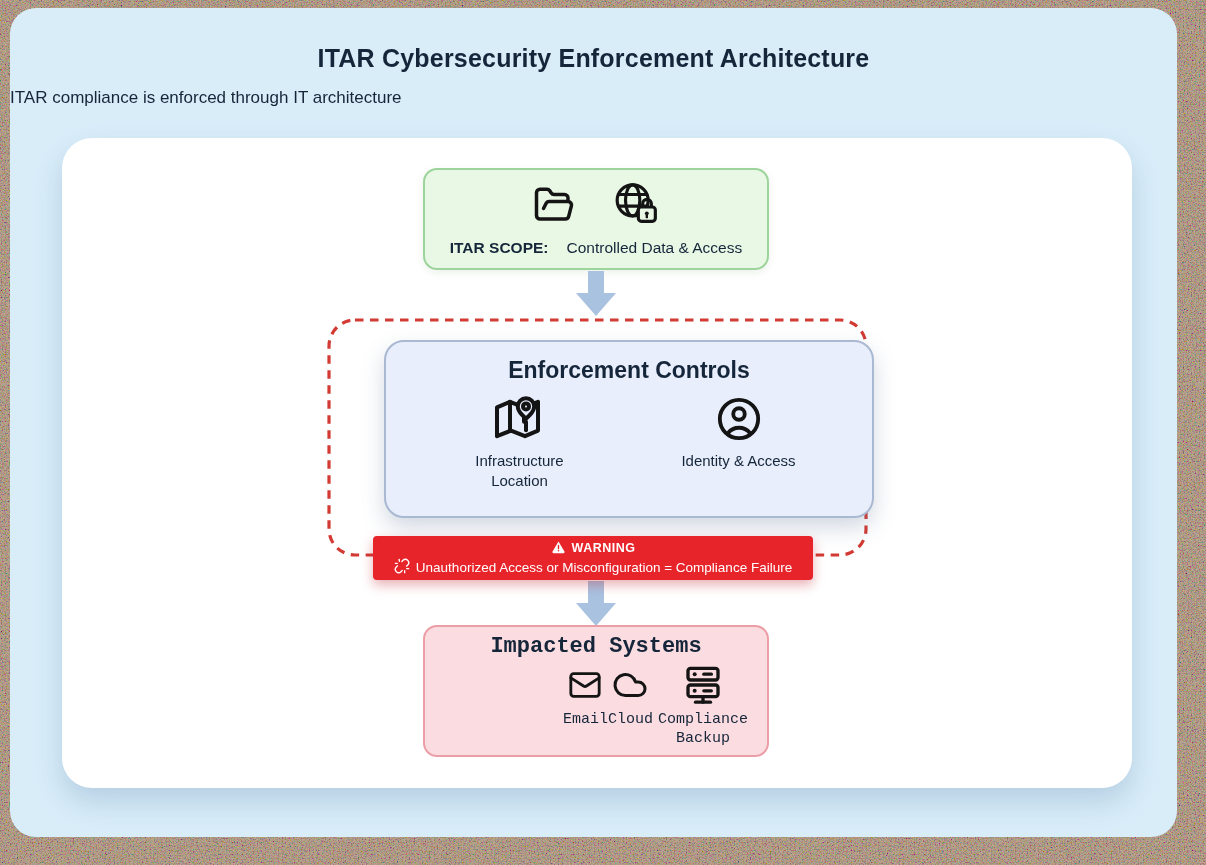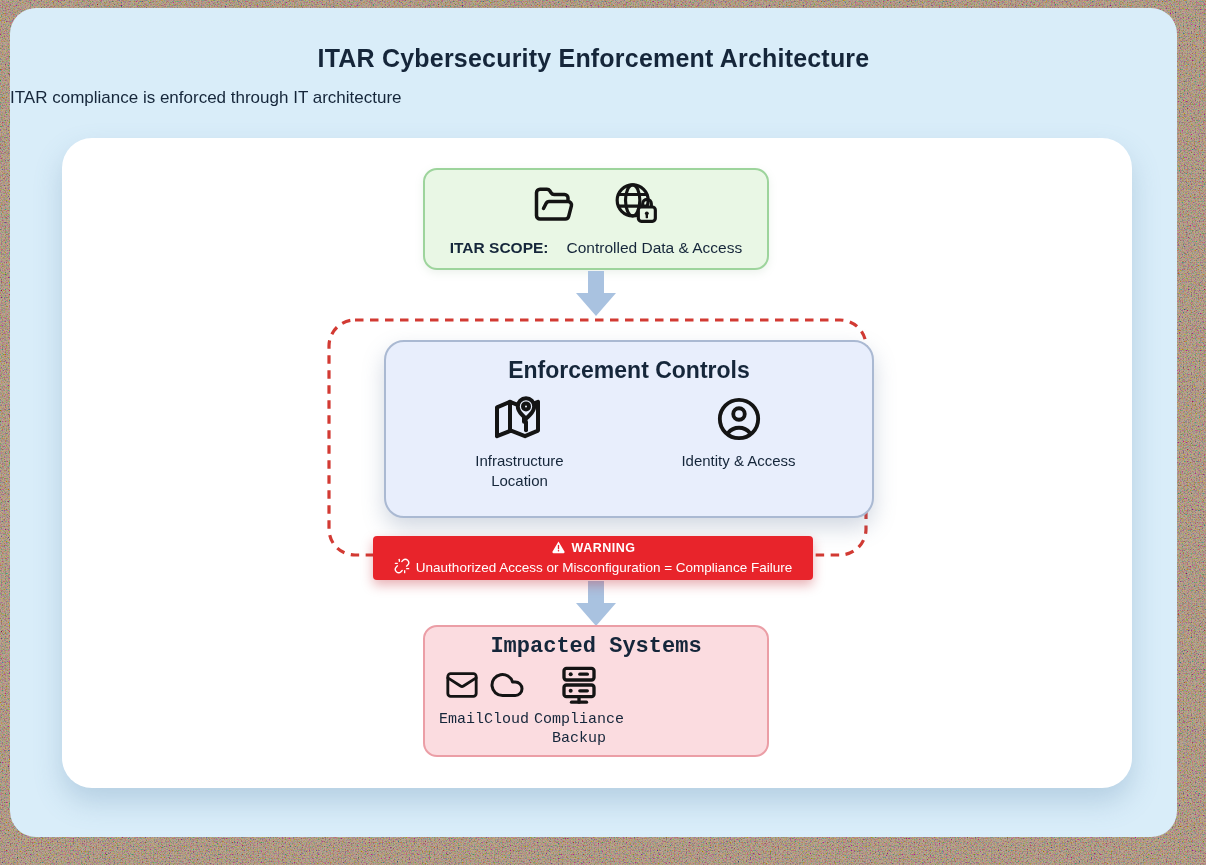--- a/index.html
+++ b/index.html
@@ -59,21 +59,21 @@
     box-shadow:0 5px 12px rgba(190,30,40,.35);
   }
   .warn-line1{display:flex;align-items:center;gap:6px;font-size:12.5px;font-weight:700;letter-spacing:.5px;}
   .warn-line2{display:flex;align-items:center;gap:6px;font-size:13.5px;font-weight:400;}
   .impact-box{
     position:absolute;left:423px;top:625px;width:346px;height:132px;box-sizing:border-box;
     background:var(--impact-bg,#fbdce0);border:2px solid var(--impact-border,#eb9ea6);
     border-radius:14px;display:flex;flex-direction:column;align-items:center;font-family:Liberation Mono, monospace;
   }
   .impact-title{font-size:22px;font-weight:700;margin-top:7px;}
-  .impact-row{display:flex;justify-content:flex-start;width:100%;padding:0 14px;box-sizing:border-box;margin-top:4px;}
+  .impact-row{display:flex;justify-content:flex-end;width:100%;padding:0 14px;box-sizing:border-box;margin-top:4px;}
   .impact-item{display:flex;flex-direction:column;align-items:center;}
   .impact-item .icon-slot{height:44px;}
   .impact-label{font-size:15px;line-height:1.25;text-align:center;margin-top:4px;max-width:100px;}
   svg.line-icon{stroke:#141414;fill:none;stroke-width:2;stroke-linecap:round;stroke-linejoin:round;}
 </style>
 </head>
 <body>
 
 <div class="screen">
 

